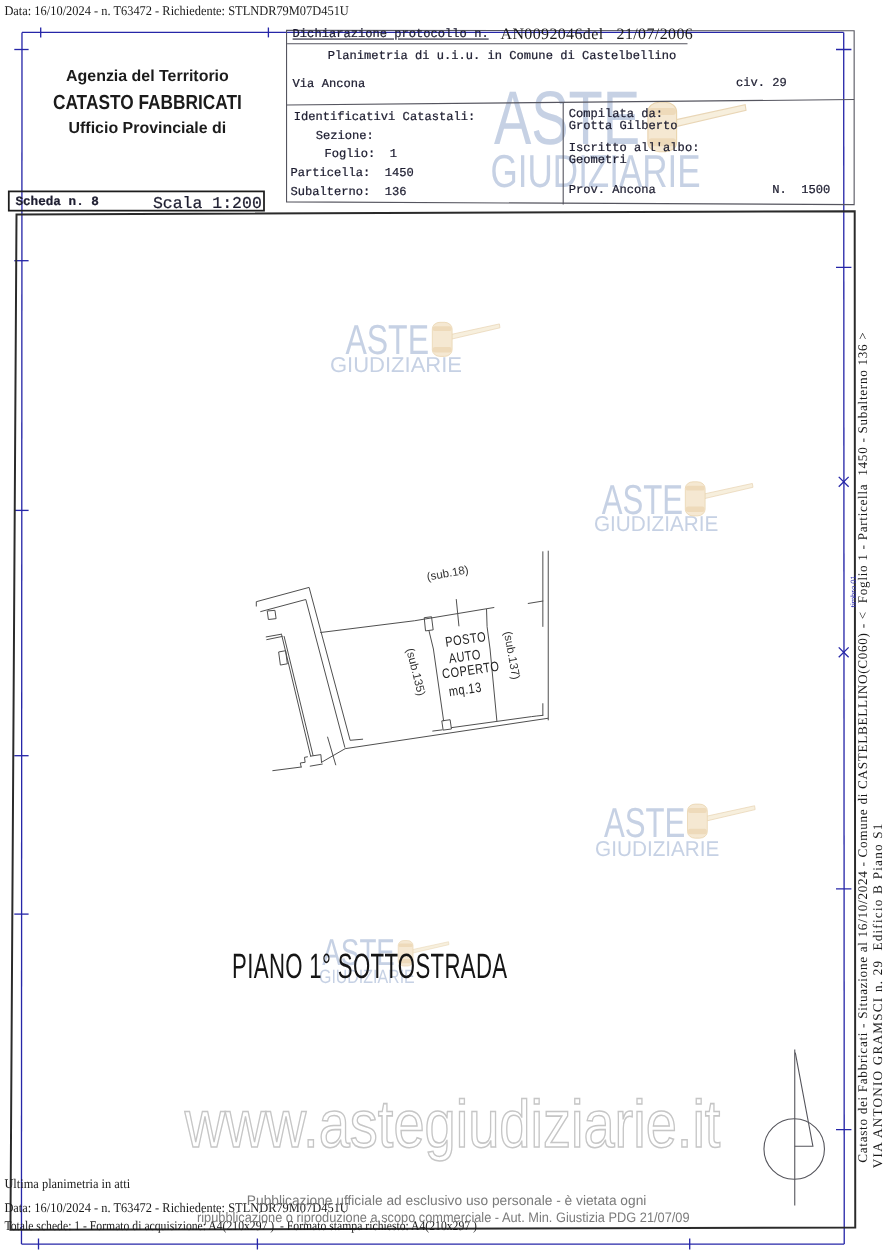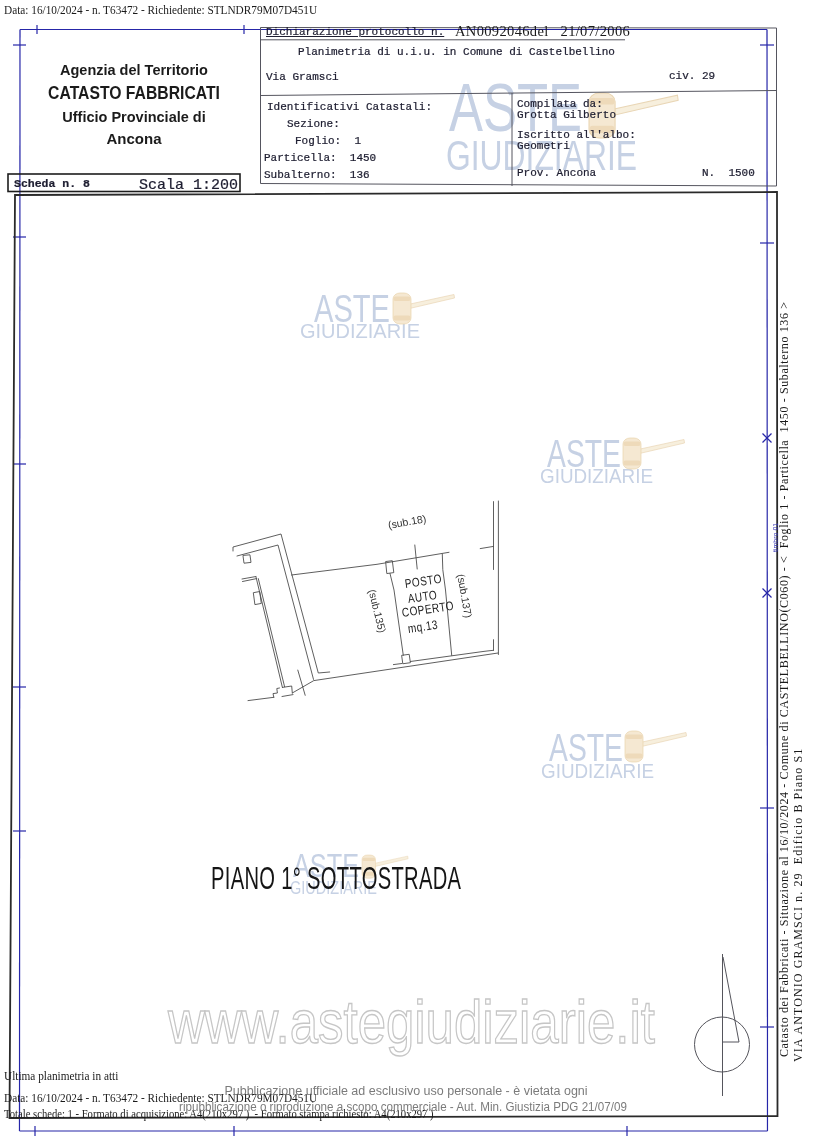--- a/index.html
+++ b/index.html
@@ -141,34 +141,33 @@
 
   <text x="778" y="552" transform="rotate(-90 778 552)" font-size="7" fill="#3333b4" font-family="Liberation Sans, sans-serif">timbro 01</text>
 </svg>
 
 <div class="abs serif" style="left:4px;top:3px;font-size:12px;transform:scaleX(0.94);transform-origin:left top;">Data: 16/10/2024 - n. T63472 - Richiedente: STLNDR79M07D451U</div>
 
 <div class="abs" style="left:24px;top:62px;width:220px;text-align:center;font-weight:bold;color:#1b1b1b;">
   <div style="font-size:14.5px;">Agenzia del Territorio</div>
   <div style="font-size:18.5px;margin-top:4px;transform:scaleX(0.85);transform-origin:center;">CATASTO FABBRICATI</div>
   <div style="font-size:14.5px;margin-top:5px;">Ufficio Provinciale di</div>
-  <div style="font-size:15px;margin-top:5px;">Ancona</div>
 </div>
 
 <div class="abs mono" style="left:14px;top:177px;font-weight:bold;font-size:11.5px;">Scheda n. 8</div>
 
 <div class="abs mono" style="left:139px;top:177px;font-weight:normal;font-size:15px;">Scala 1:200</div>
 
 <div class="abs mono" style="left:266px;top:26px;text-decoration:underline;">Dichiarazione protocollo n.</div>
 
 <div class="abs serif" style="left:455px;top:23px;font-size:14.5px;letter-spacing:0.35px;">AN0092046del&nbsp;&nbsp;&nbsp;21/07/2006</div>
 
 <div class="abs mono" style="left:266px;top:46px;padding-left:32px;">Planimetria di u.i.u. in Comune di Castelbellino</div>
 
-<div class="abs mono" style="left:266px;top:71px;">Via Gramsci</div>
+<div class="abs mono" style="left:266px;top:71px;">Via Ancona</div>
 
 <div class="abs mono" style="left:669px;top:70px;">civ. 29</div>
 
 <div class="abs mono" style="left:267px;top:101px;">Identificativi Catastali:</div>
 
 <div class="abs mono" style="left:287px;top:118px;">Sezione:</div>
 
 <div class="abs mono" style="left:295px;top:135px;">Foglio:&nbsp;&nbsp;1</div>
 
 <div class="abs mono" style="left:264px;top:152px;">Particella:&nbsp;&nbsp;1450</div>

